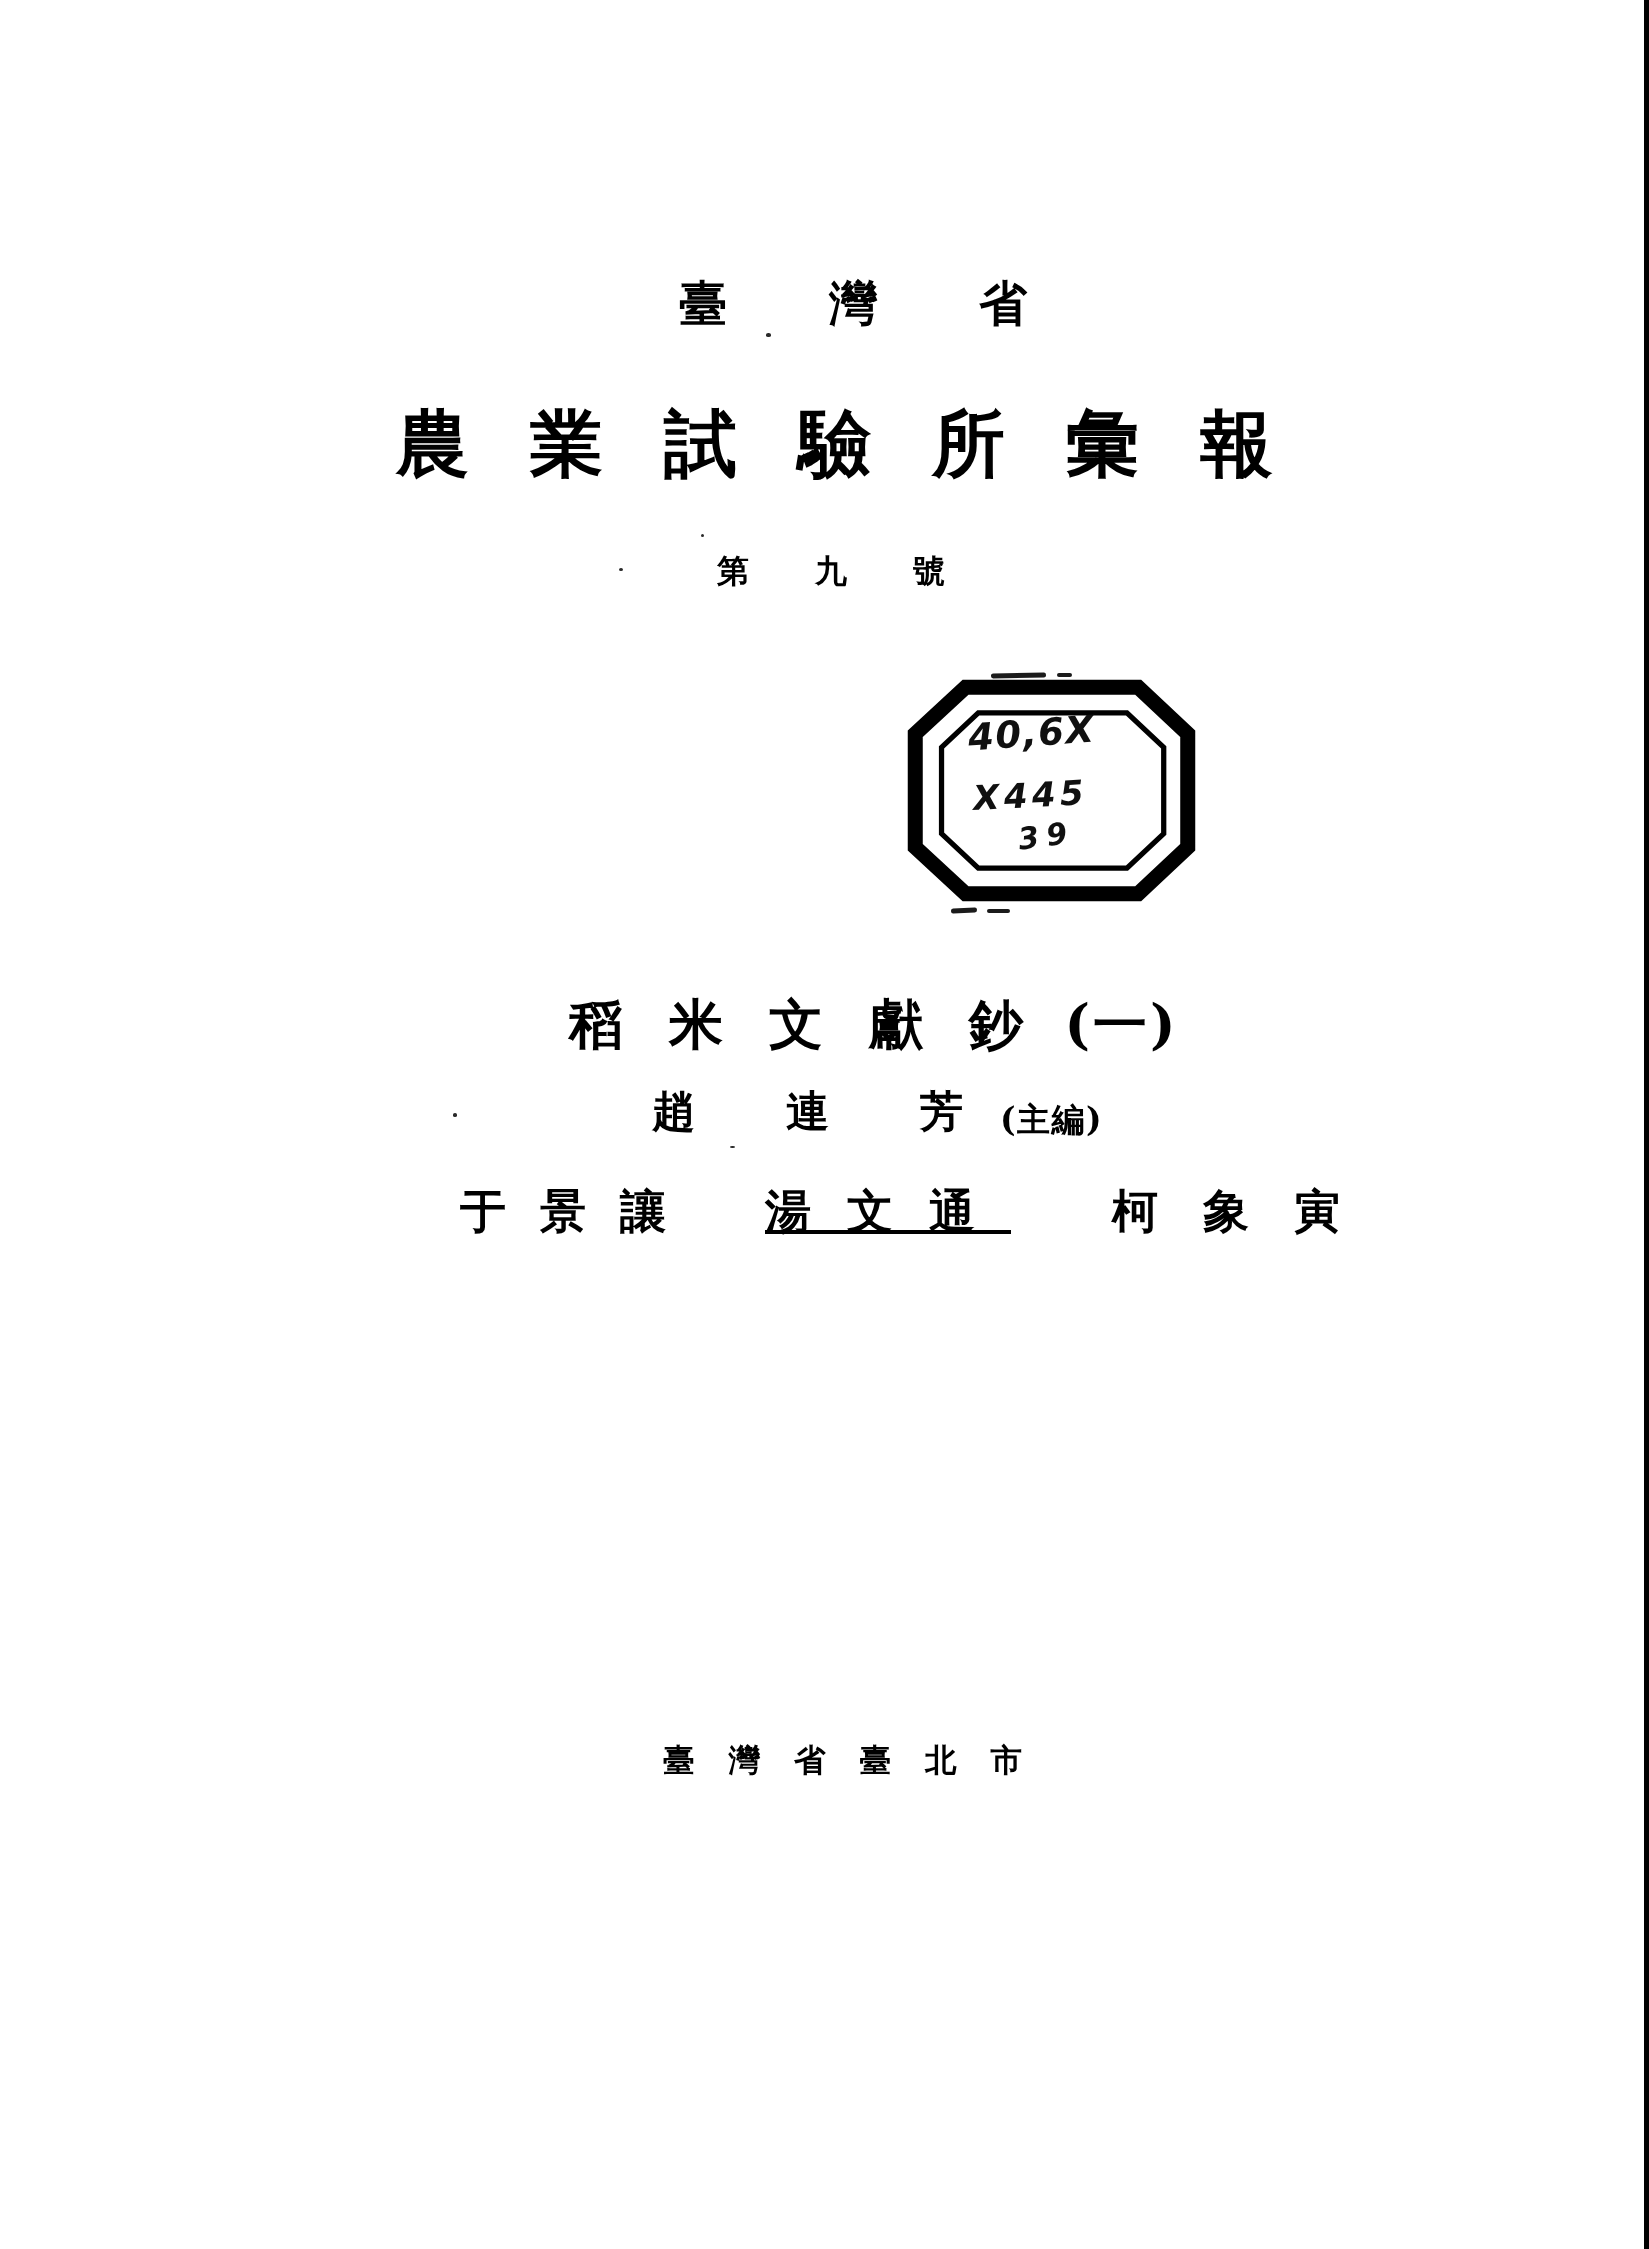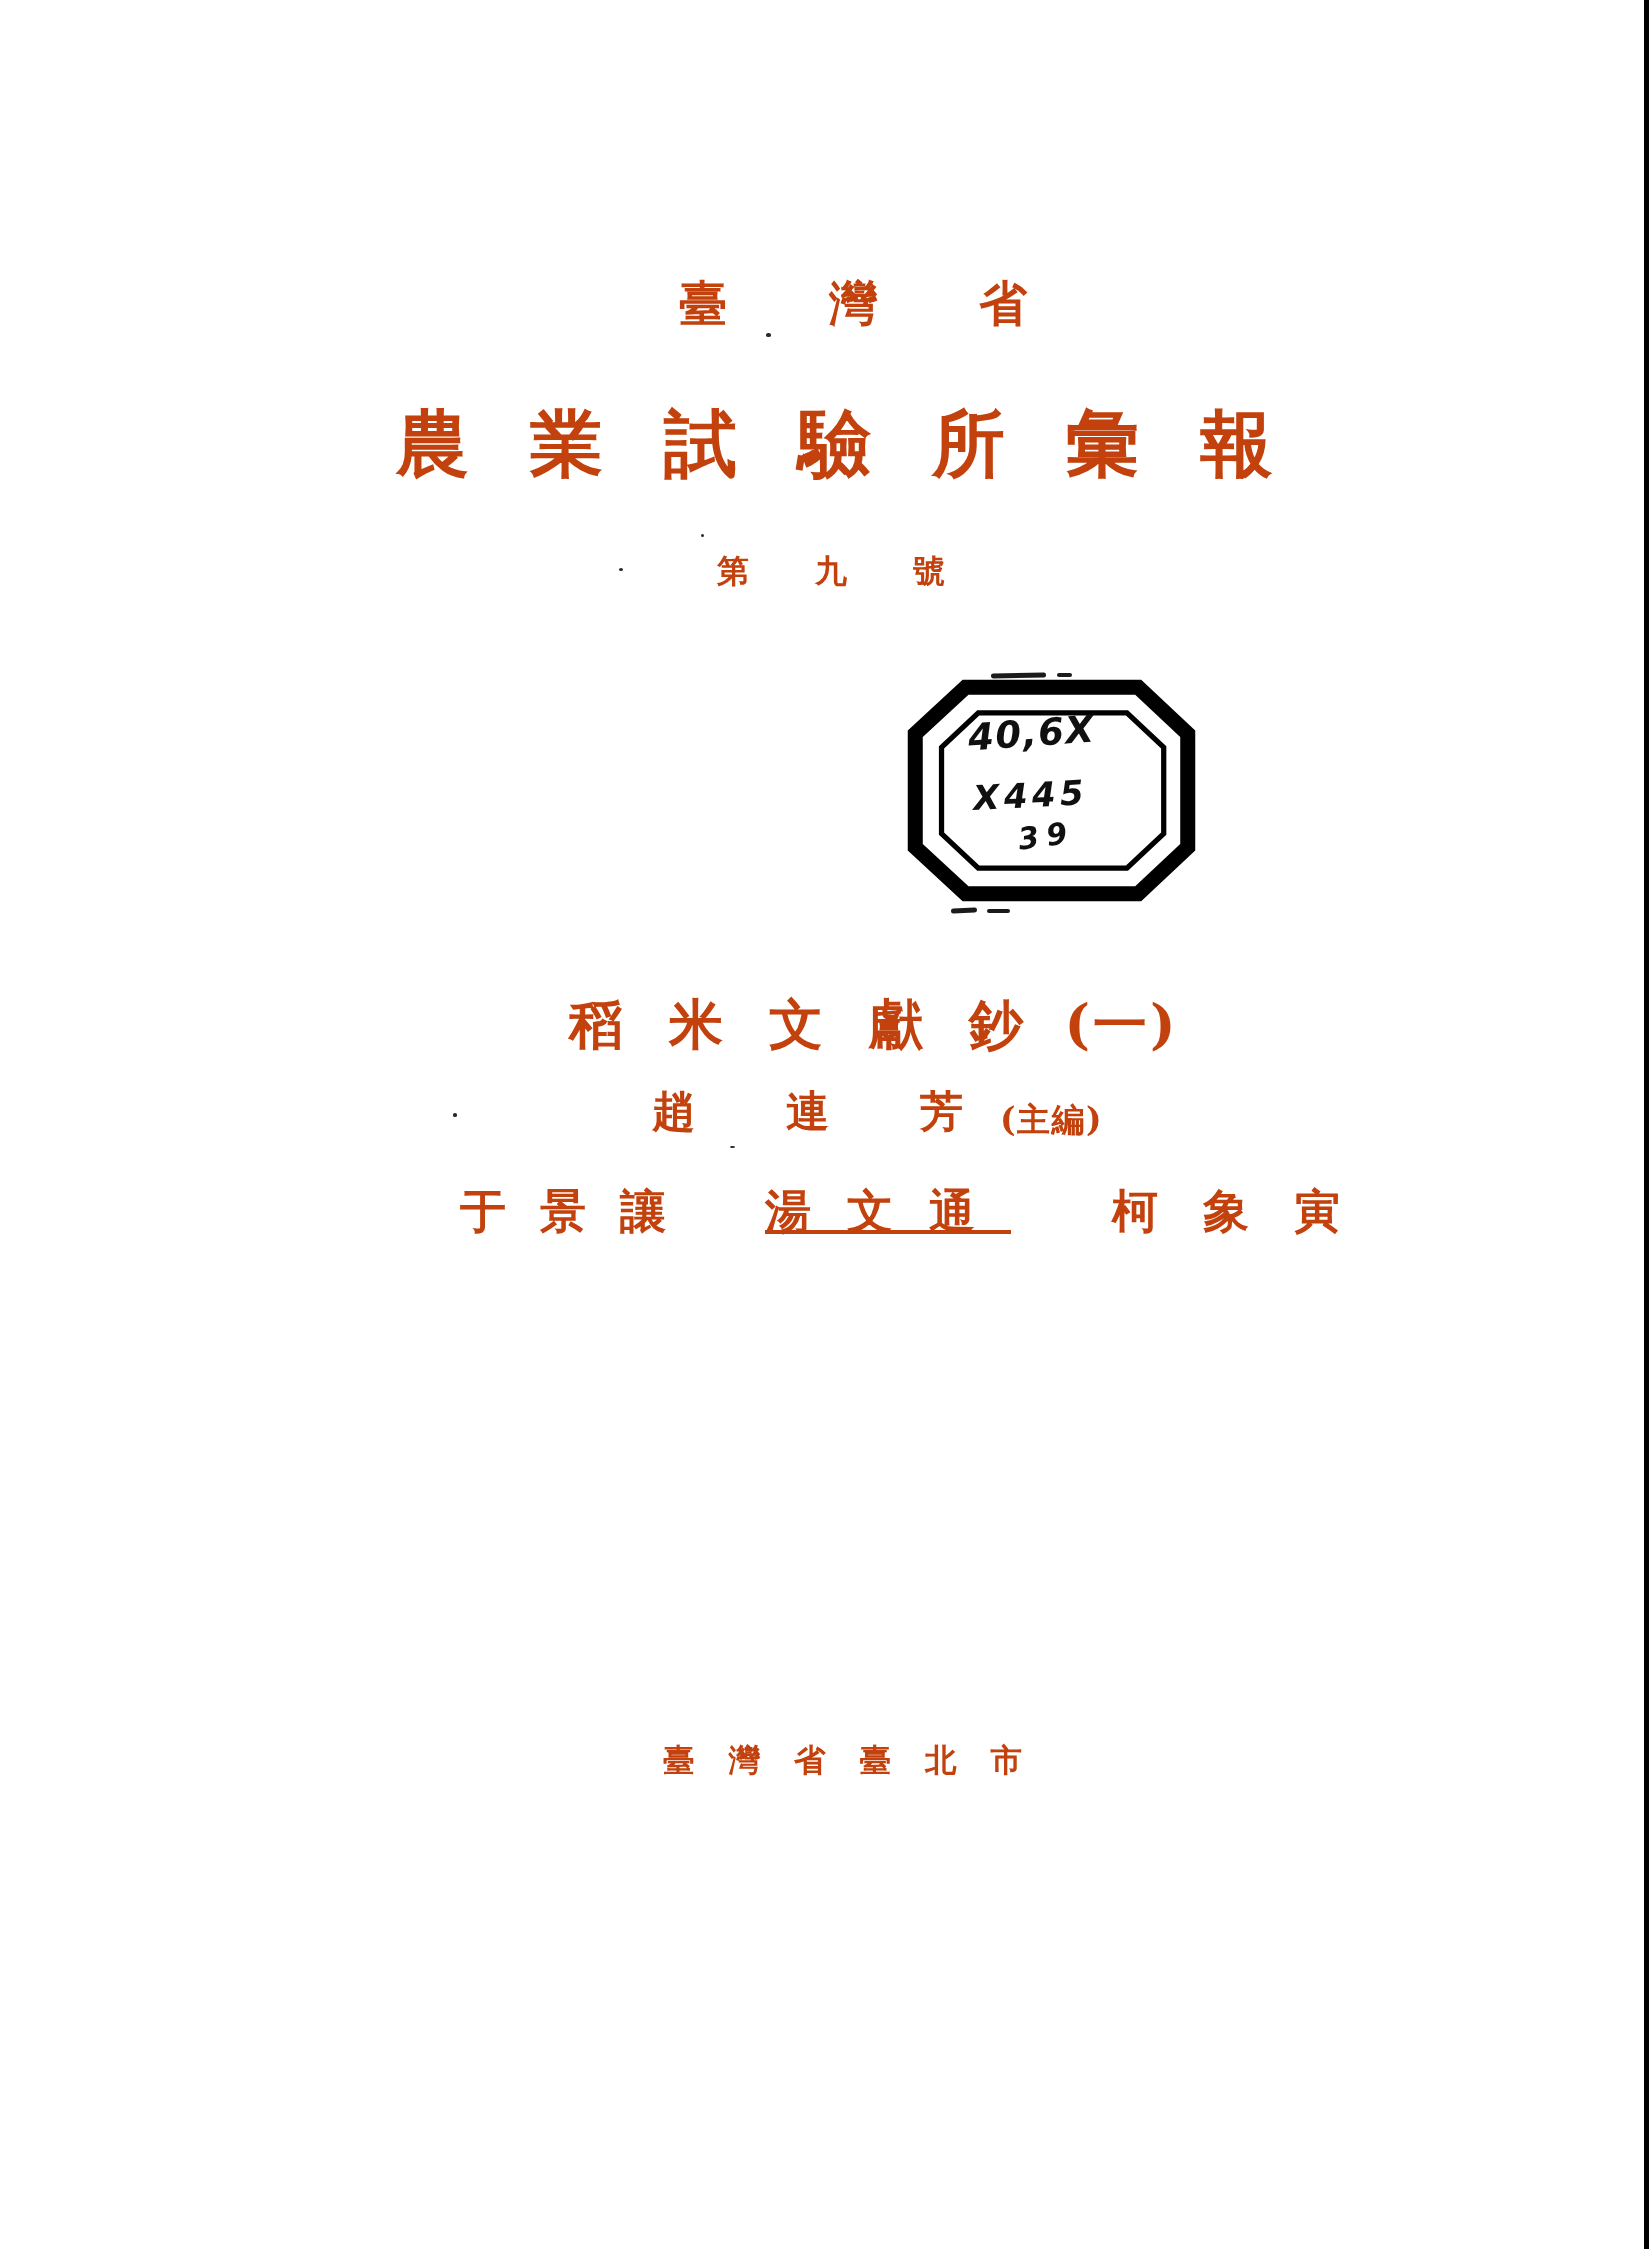--- a/index.html
+++ b/index.html
@@ -14,21 +14,21 @@
     background: #ffffff;
     overflow: hidden;
     font-family: "DejaVu Serif", "Liberation Serif", serif;
     color: #151515;
   }
   .line {
     position: absolute;
     line-height: 1;
     white-space: nowrap;
     font-weight: bold;
-    color: #c2410c;
+    color: #000000;
   }
   
   .l-region    { left: 679px;  top: 279px;  font-size: 48px; letter-spacing: 102px; }
   
   .l-main      { left: 396px;  top: 407px;  font-size: 73px; letter-spacing: 61px; }
   
   .l-issue     { left: 717px;  top: 555px;  font-size: 32px; letter-spacing: 66px; }
   
   .l-series    { left: 553px;  top: 997px; font-size: 54px; margin-left: 16px; }
   .series-main { letter-spacing: 46px; }

